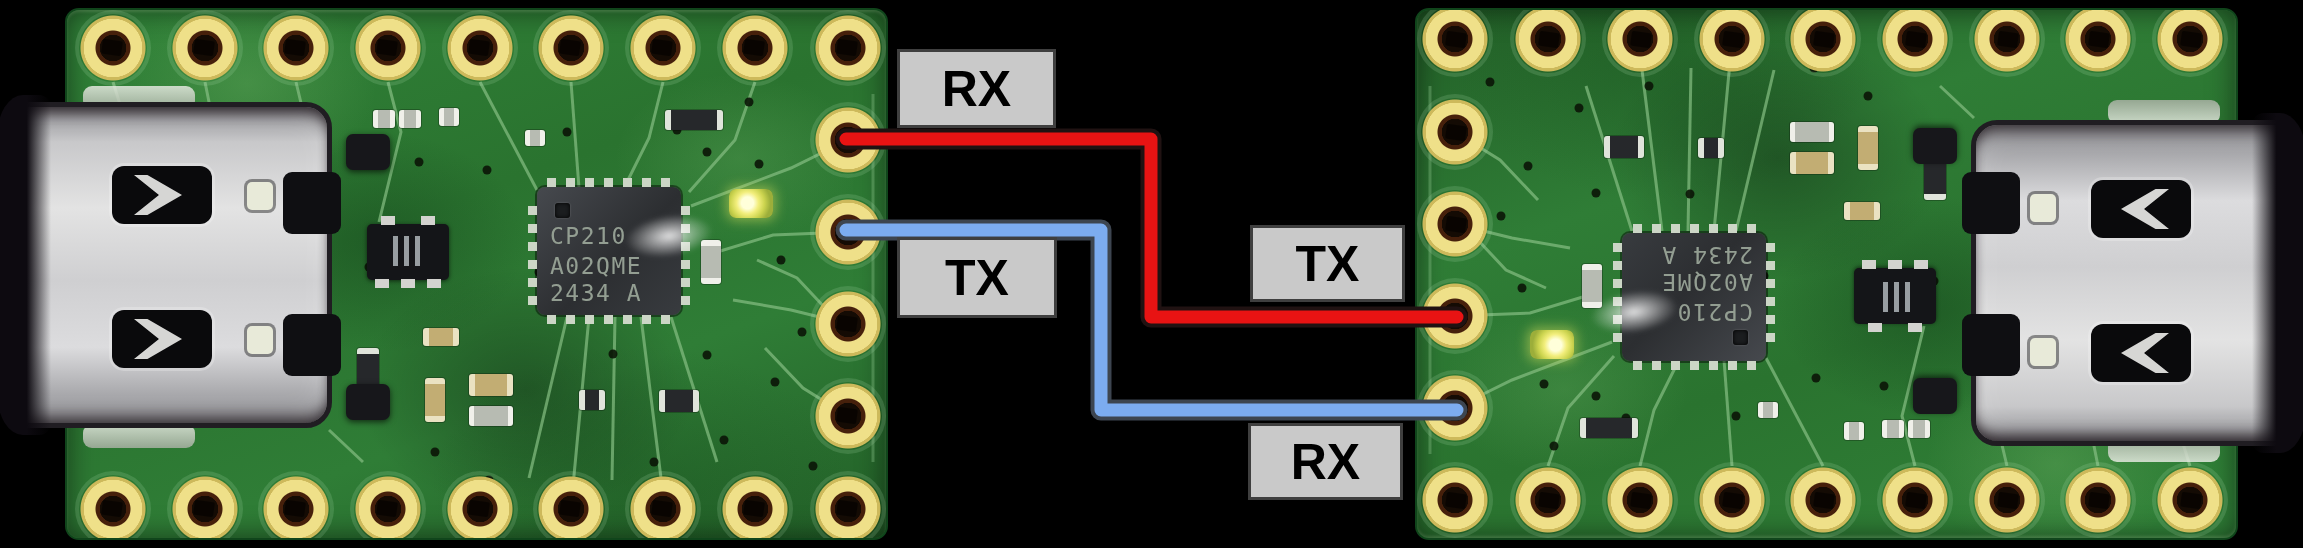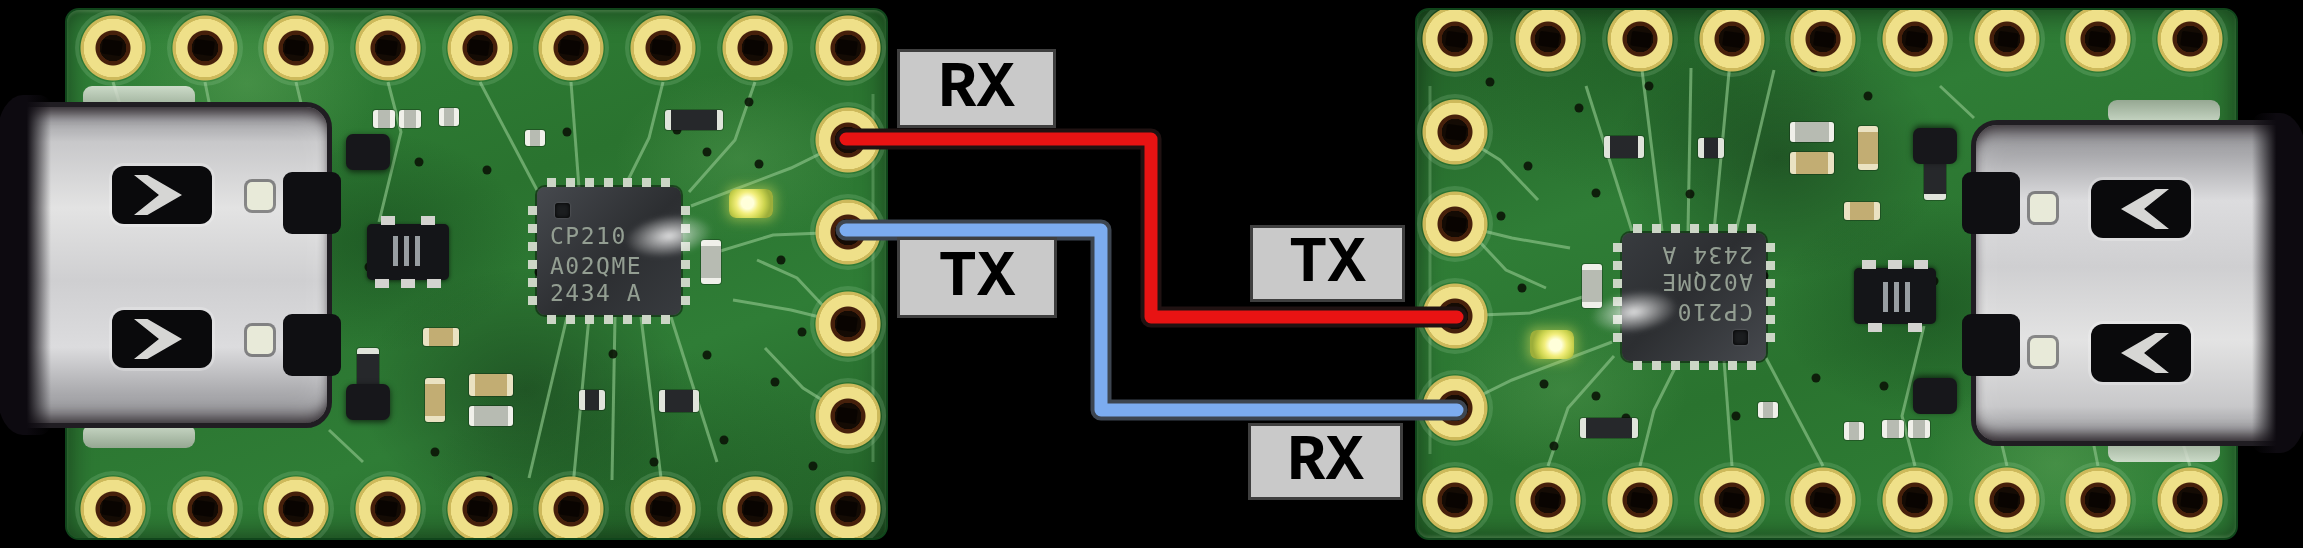--- a/index.html
+++ b/index.html
@@ -92,21 +92,21 @@
   .lt{background:linear-gradient(90deg,#f0f0ea 0 5px,#b7bbb2 5px calc(100% - 5px),#f0f0ea calc(100% - 5px));}
   .dk{background:linear-gradient(90deg,#e0e4db 0 6px,#26282b 6px calc(100% - 6px),#e0e4db calc(100% - 6px));}
   .tn{background:linear-gradient(90deg,#eae2c2 0 6px,#c2ad73 6px calc(100% - 6px),#eae2c2 calc(100% - 6px));}
   .ltv{background:linear-gradient(0deg,#f0f0ea 0 6px,#b7bbb2 6px calc(100% - 6px),#f0f0ea calc(100% - 6px));}
   .dkv{background:linear-gradient(0deg,#e0e4db 0 6px,#26282b 6px calc(100% - 6px),#e0e4db calc(100% - 6px));}
   .tnv{background:linear-gradient(0deg,#eae2c2 0 6px,#c2ad73 6px calc(100% - 6px),#eae2c2 calc(100% - 6px));}
   
   .plabel{position:absolute;display:flex;align-items:center;justify-content:center;
        box-sizing:border-box;background:var(--label-bg,#c9c9c9);
        border:3px solid var(--label-border,#3f3f3f);color:var(--label-fg,#000);
-       font-weight:bold;font-size:64px;letter-spacing:0px;z-index:30;font-family:Liberation Mono, monospace;}
+       font-weight:bold;font-size:50px;letter-spacing:0px;z-index:30;}
   #wires{position:absolute;left:0;top:0;z-index:20;pointer-events:none;}
 </style>
 </head>
 <body>
 
 <div id="stage" style="background: rgb(0, 0, 0);">
   <div id="boards">
   <div class="board left">
     <div class="pcb">
       <svg class="traces" width="823" height="532" viewBox="0 0 823 532">

